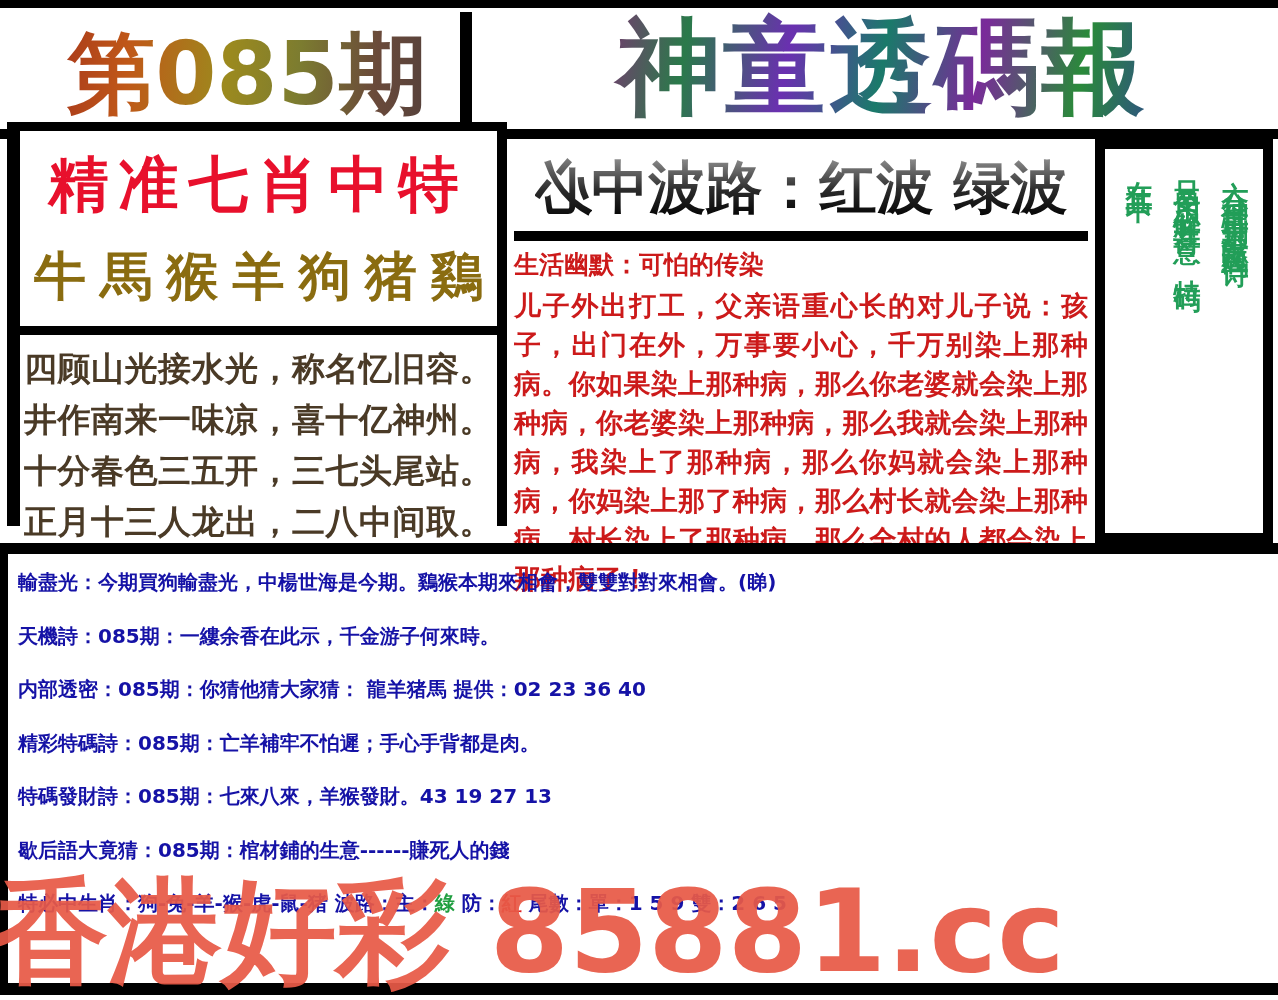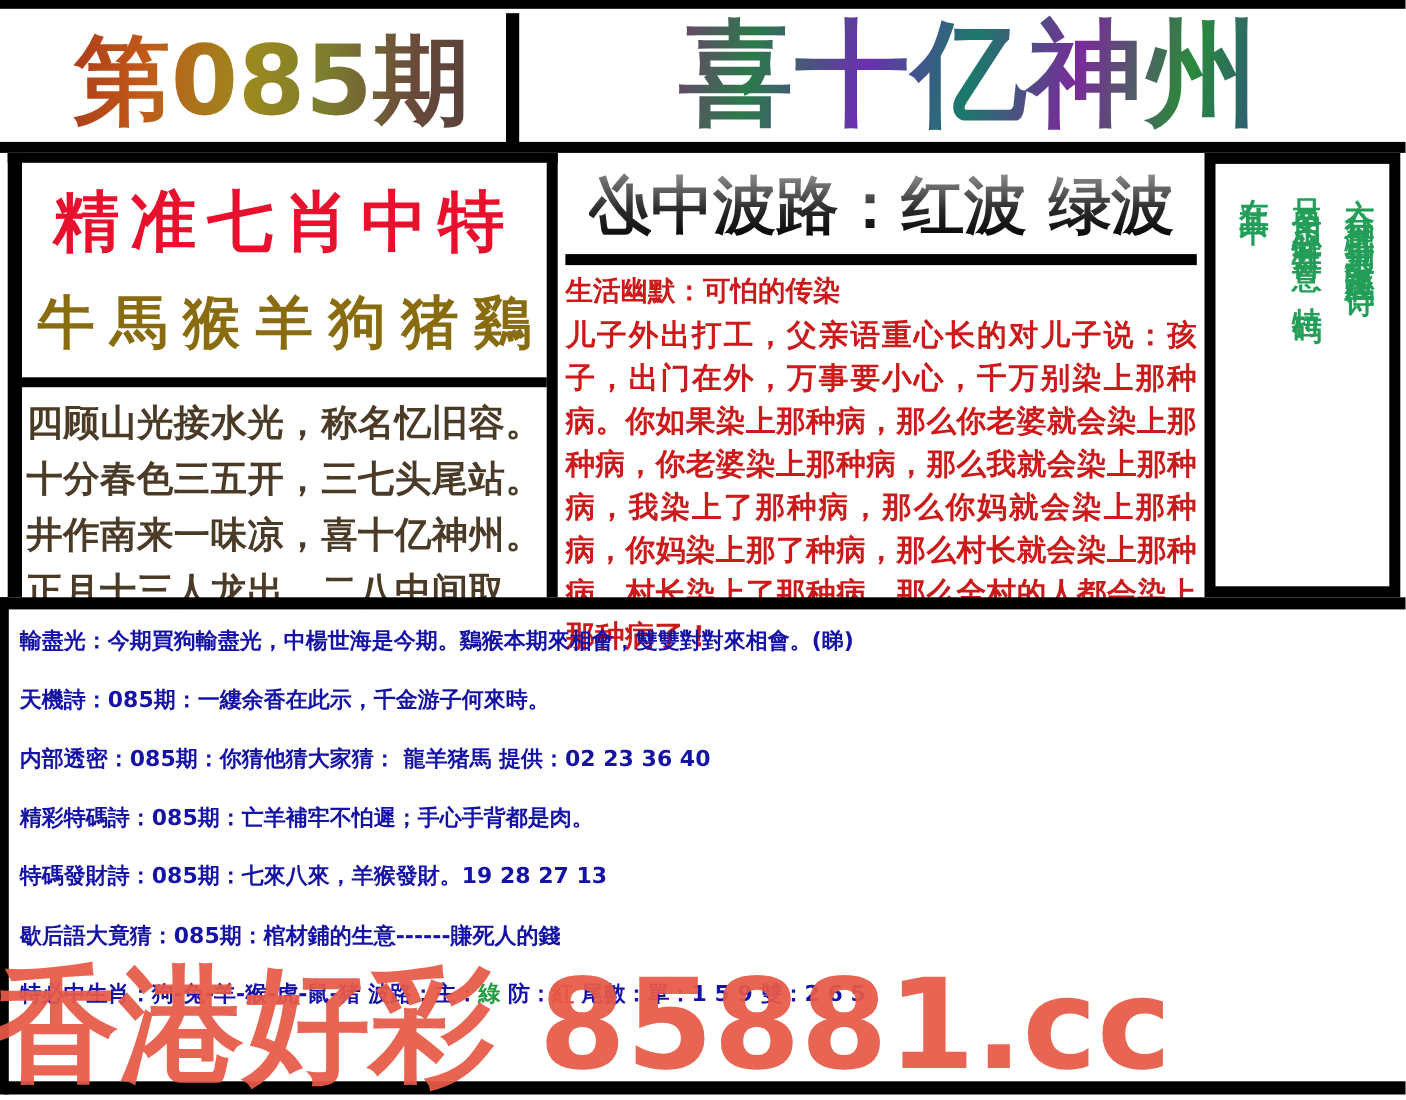--- a/index.html
+++ b/index.html
@@ -22,24 +22,23 @@
   .header-divider { left:460px; top:12px; width:12px; height:118px; }
   .paper-title {
     left:492px; top:4px; width:780px; height:126px;
     font-size:104px; font-weight:bold; text-align:center; line-height:126px; letter-spacing:2px;
     background-image:linear-gradient(100deg,#5a3aa0 0%,#8a2a7a 12%,#2a7a4a 25%,#6a30b0 38%,#1a7a6a 50%,#7a2a9a 62%,#2a8a3a 75%,#30409a 88%,#5a2a8a 100%);
   }
   .header-rule { left:0; top:129px; width:1278px; height:10px; }
 
   
   .left-panel {
-    left:7px; top:139px; width:500px; height:404px; box-sizing:border-box;
+    left:7px; top:122px; width:500px; height:404px; box-sizing:border-box;
     border-left:13px solid #000; border-right:10px solid #000; border-top:9px solid #000;
     background:#fff;
-    font-family:Liberation Serif, serif;
   }
   .lp-headline { margin-top:14px; font-size:60px; font-weight:bold; letter-spacing:10px;
                  text-align:center; color:var(--headline_red); white-space:nowrap; }
   .lp-animals  { margin:16px 14px 0; display:flex; justify-content:space-between;
                  font-size:52px; font-weight:bold; color:var(--animals_gold); }
   .lp-divider  { margin-top:14px; height:9px; background:#000; }
   .lp-poems    { margin:8px 4px 0; font-size:33px; font-weight:bold; color:var(--poem_brown);
                  line-height:51px; text-align:center; letter-spacing:0.5px; white-space:nowrap; }
 
   
@@ -80,39 +79,39 @@
 </style>
 </head>
 <body>
 
 <div id="frame">
 
   <div class="abs bar" style="left:0;top:0;width:1278px;height:8px;"></div>
 
   <div class="abs issue grad-text">第085期</div>
   <div class="abs bar header-divider"></div>
-  <div class="abs paper-title grad-text">喜十亿神州</div>
+  <div class="abs paper-title grad-text">神童透碼報</div>
   <div class="abs bar header-rule"></div>
 
   <div class="abs left-panel">
     <div class="lp-headline">精准七肖中特</div>
     <div class="lp-animals">
       <span>牛</span>
       <span>馬</span>
       <span>猴</span>
       <span>羊</span>
       <span>狗</span>
       <span>猪</span>
       <span>鷄</span>
     </div>
     <div class="lp-divider"></div>
     <div class="lp-poems">
       <div>四顾山光接水光，称名忆旧容。</div>
+      <div>井作南来一味凉，喜十亿神州。</div>
       <div>十分春色三五开，三七头尾站。</div>
-      <div>井作南来一味凉，喜十亿神州。</div>
       <div>正月十三人龙出，二八中间取。</div>
     </div>
   </div>
 
   <div class="abs middle-panel">
     <div class="mp-header">
       <span class="ink-grad mirrored">必</span><span class="ink-grad">中波路：红波 绿波</span>
     </div>
     <div class="mp-rule"></div>
     <div class="mp-humor-title">生活幽默：可怕的传染</div>
@@ -126,21 +125,21 @@
   </div>
 
   <div class="abs bar bottom-top-bar"></div>
   <div class="abs bar bottom-left-border"></div>
 
   <div class="abs bottom-rows">
     <div class="b-row">輸盡光：今期買狗輸盡光，中楊世海是今期。鷄猴本期來相會，雙雙對對來相會。(睇)</div>
     <div class="b-row">天機詩：085期：一縷余香在此示，千金游子何來時。</div>
     <div class="b-row">内部透密：085期：你猜他猜大家猜：  龍羊猪馬  提供：02 23 36 40</div>
     <div class="b-row">精彩特碼詩：085期：亡羊補牢不怕遲；手心手背都是肉。</div>
-    <div class="b-row">特碼發財詩：085期：七來八來，羊猴發財。19 28 27 13</div>
+    <div class="b-row">特碼發財詩：085期：七來八來，羊猴發財。43 19 27 13</div>
     <div class="b-row">歇后語大竟猜：085期：棺材鋪的生意------賺死人的錢</div>
     <div class="b-row">
       <span>特必中生肖：狗-兔-羊-猴-虎-鼠-猪 波路：主：</span><span class="w-green">綠</span><span> 防：</span><span class="w-red">紅</span><span> 尾數：單：1 5 9 雙：2 6 5</span>
     </div>
   </div>
 
   <div class="abs watermark">香港好彩 85881.cc</div>
   <div class="abs bar bottom-bar"></div>
 
 </div>

